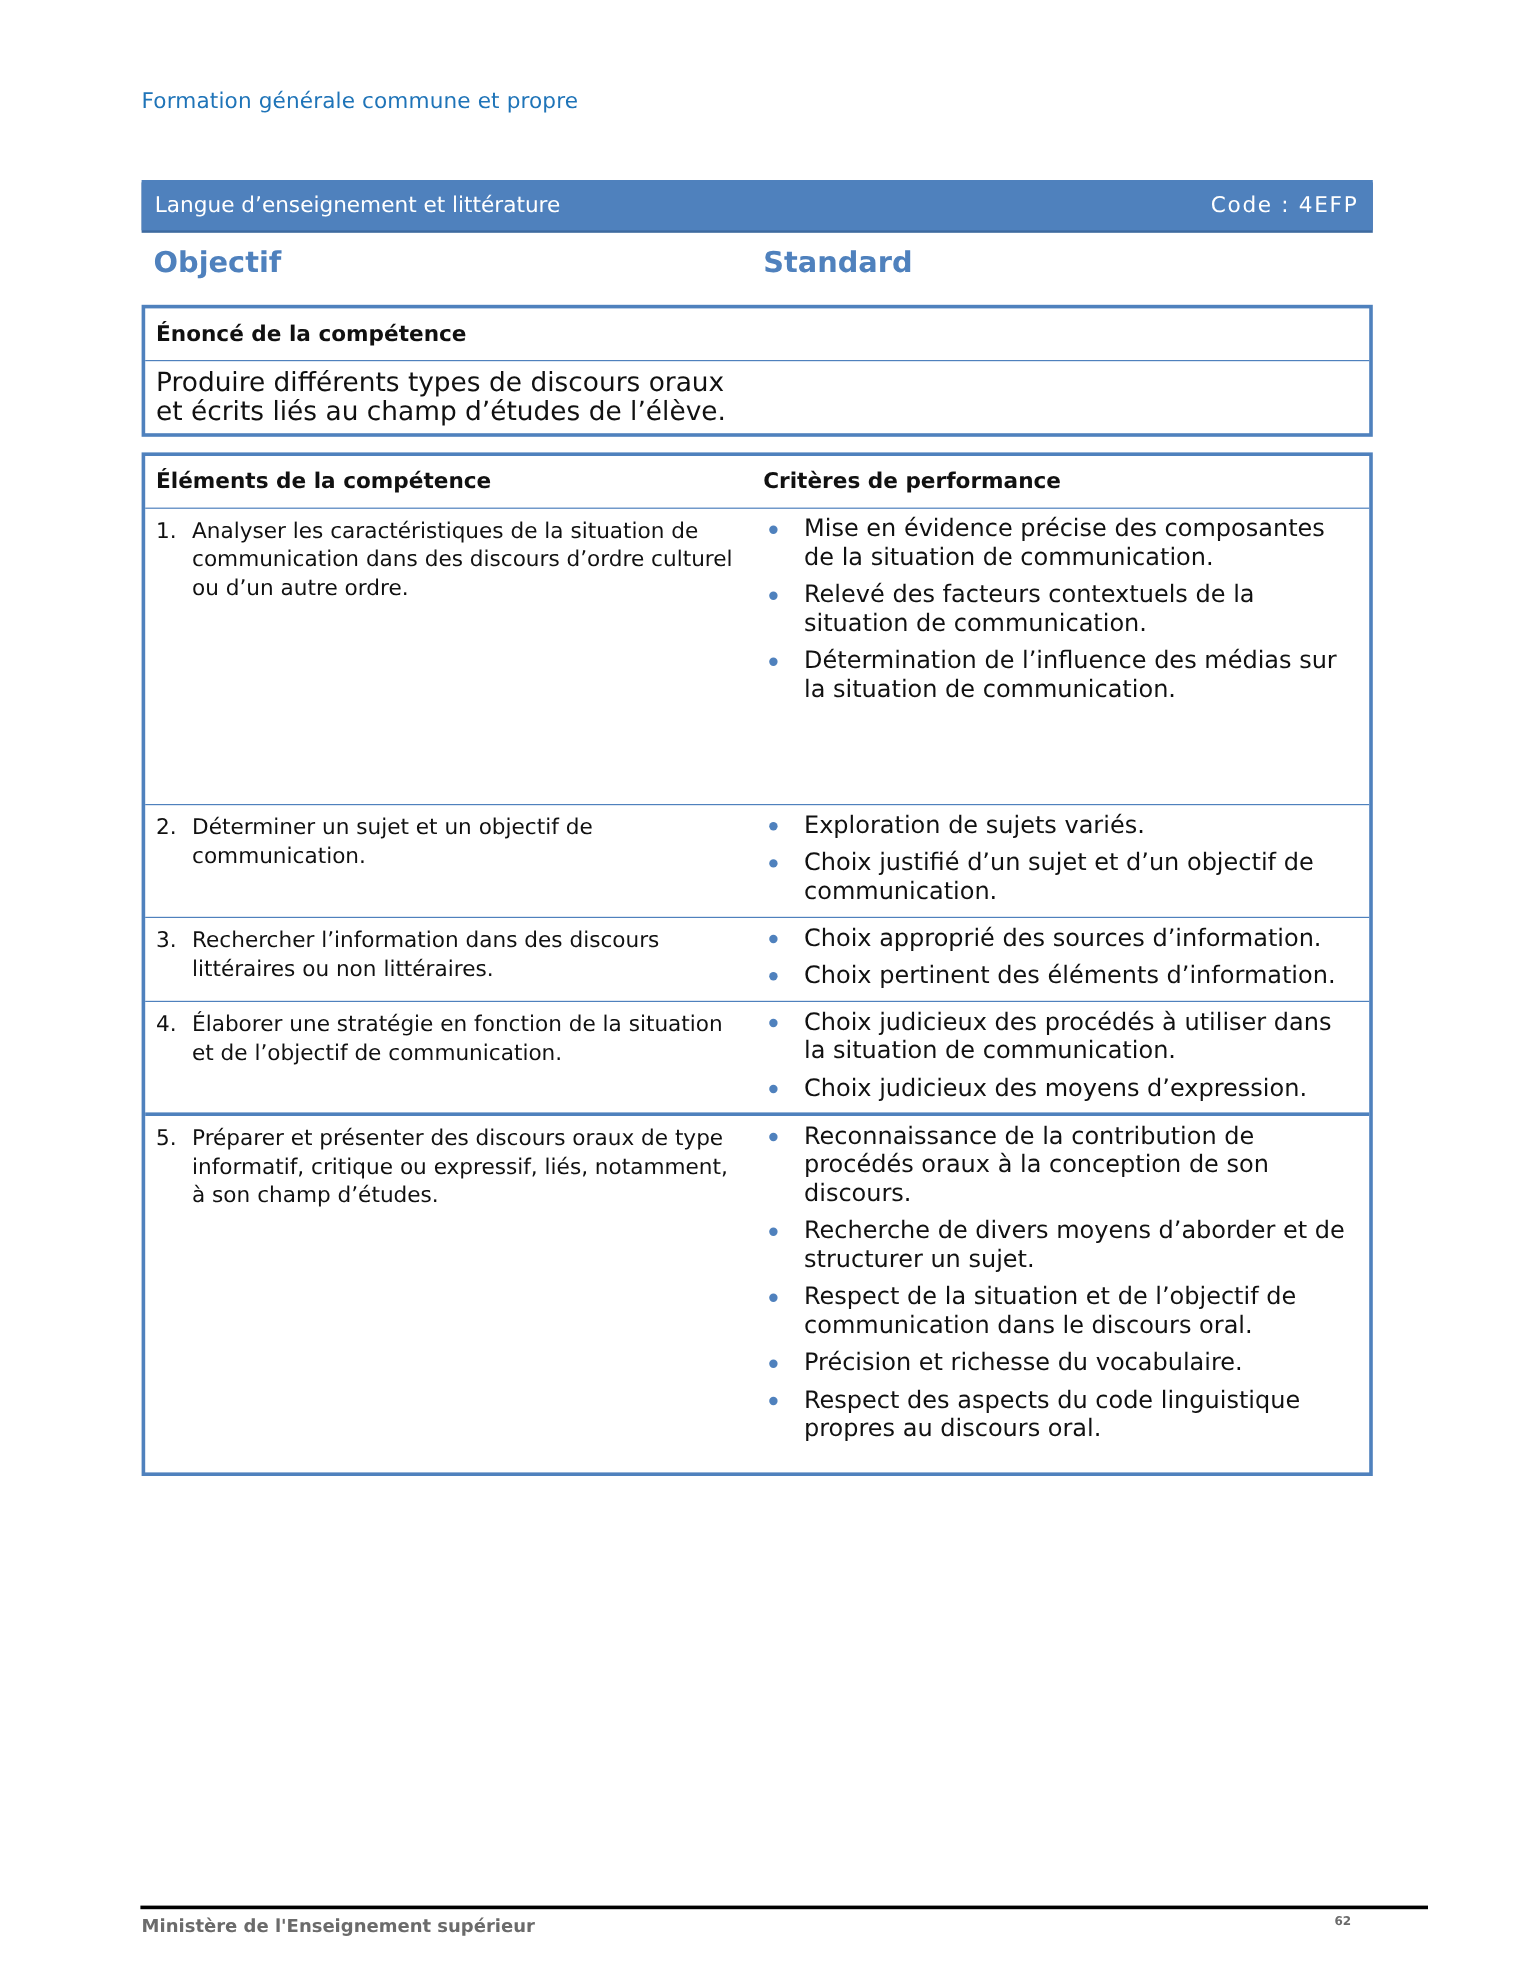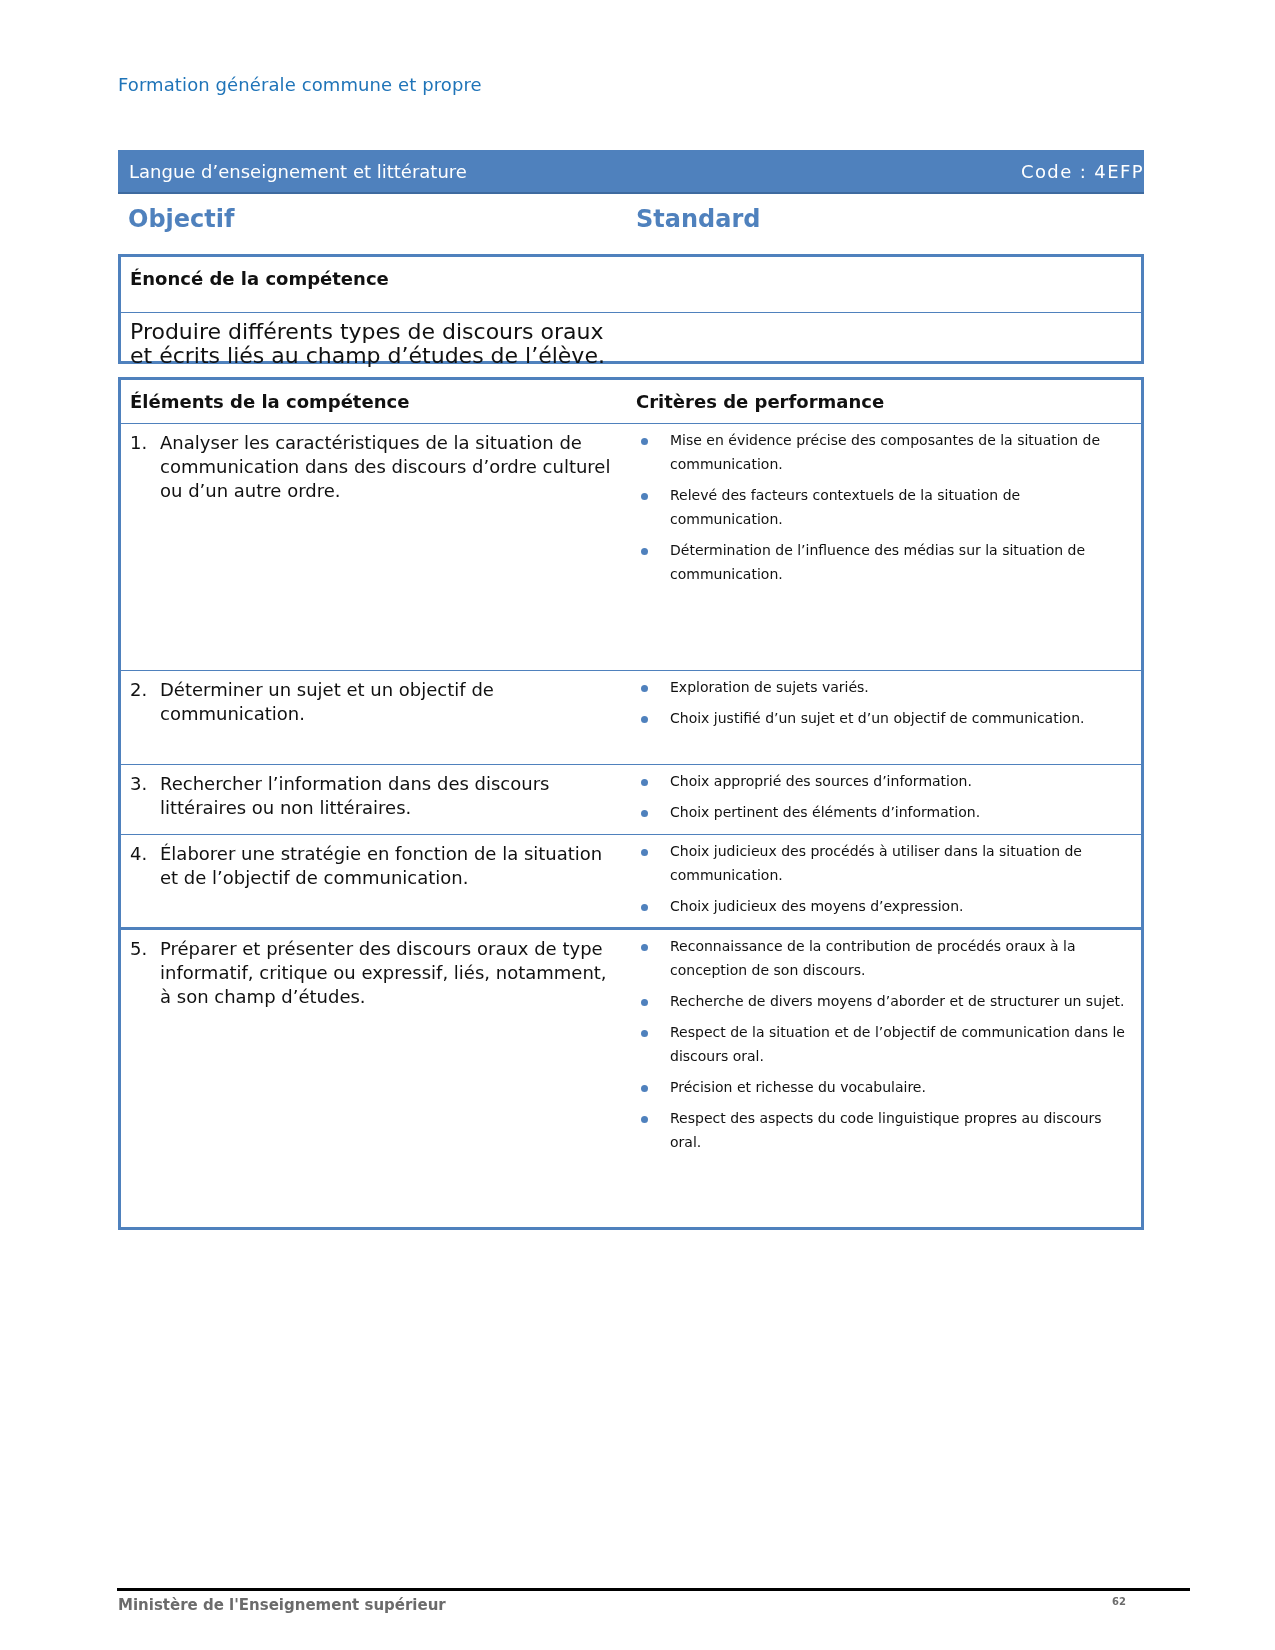--- a/index.html
+++ b/index.html
@@ -1,48 +1,48 @@
 <!DOCTYPE html>
 <html><head>
 <meta charset="utf-8">
 <style>
   html, body { margin:0; padding:0; background:#ffffff; }
   body { width:1275px; height:1650px; position:relative; overflow:hidden;
          font-family:"DejaVu Sans", sans-serif; color:#111; }
   .running-head { position:absolute; left:118px; top:74px; font-size:18px; color:#1f74b8; letter-spacing:0.1px; }
   .banner { position:absolute; left:118px; top:150px; width:1026px; height:42px; background:#4f81bd;
             color:#fff; display:flex; align-items:center; justify-content:space-between; box-sizing:border-box;
-            padding:0 0 0 11px; font-size:18px; box-shadow:0 2px 0 #3e6a9f; }
+            padding:0 12px 0 11px; font-size:18px; box-shadow:0 2px 0 #3e6a9f; }
   .banner .code { letter-spacing:1.4px; }
   .subheads { position:absolute; top:205px; left:128px; width:1010px; height:36px; }
   .subheads span { position:absolute; top:0; font-size:24px; font-weight:bold; color:#4f81bd; }
   .subheads .obj { left:0; }
   .subheads .std { left:508px; }
 
   .box { position:absolute; left:118px; width:1026px; border:3px solid #4f81bd; box-sizing:border-box; }
   .enonce { top:254px; height:110px; }
-  .enonce .hdr { height:56px; border-bottom:1.5px solid #4f81bd; box-sizing:border-box; padding:11px 0 0 9px;
+  .enonce .hdr { height:44px; border-bottom:1.5px solid #4f81bd; box-sizing:border-box; padding:11px 0 0 9px;
                  font-weight:bold; font-size:18px; }
   .enonce .body { padding:7px 0 0 9px; font-size:22px; line-height:24px; width:490px; }
 
   .main { top:377px; height:853px; }
   .main .hdr { height:44px; border-bottom:1.5px solid #4f81bd; box-sizing:border-box; position:relative;
                font-weight:bold; font-size:18px; }
   .main .hdr span { position:absolute; top:11px; }
   .main .hdr .c1 { left:9px; }
   .main .hdr .c2 { left:515px; }
 
   .row { position:relative; box-sizing:border-box; border-bottom:1.5px solid #4f81bd; }
   .row.thick { border-bottom:3px solid #4f81bd; }
   .row:last-child { border-bottom:none; }
   .elem { position:absolute; left:9px; top:7px; width:490px; font-size:18px; line-height:24px; }
   .elem .num { position:absolute; left:0; top:0; }
   .elem .txt { display:block; margin-left:30px; }
   .crit { position:absolute; left:515px; top:4px; width:490px; }
-  .crit .item { position:relative; padding-left:34px; font-size:14px; line-height:24px; margin-bottom:7px; }
+  .crit .item { position:relative; padding-left:34px; font-size:20px; line-height:24px; margin-bottom:7px; }
   .crit .bullet { position:absolute; left:5px; top:10px; width:7px; height:7px; border-radius:50%; background:#4f81bd; }
 
   .footer-rule { position:absolute; left:117px; top:1588px; width:1073px; height:3px; background:#000; }
   .footer-left { position:absolute; left:118px; top:1596px; font-size:15px; font-weight:bold; color:#6b6b6b; }
   .footer-right { position:absolute; left:1112px; top:1596px; font-size:10px; font-weight:bold; color:#6b6b6b; }
 </style>
 </head>
 <body>
 
 <div class="running-head">Formation générale commune et propre</div>

